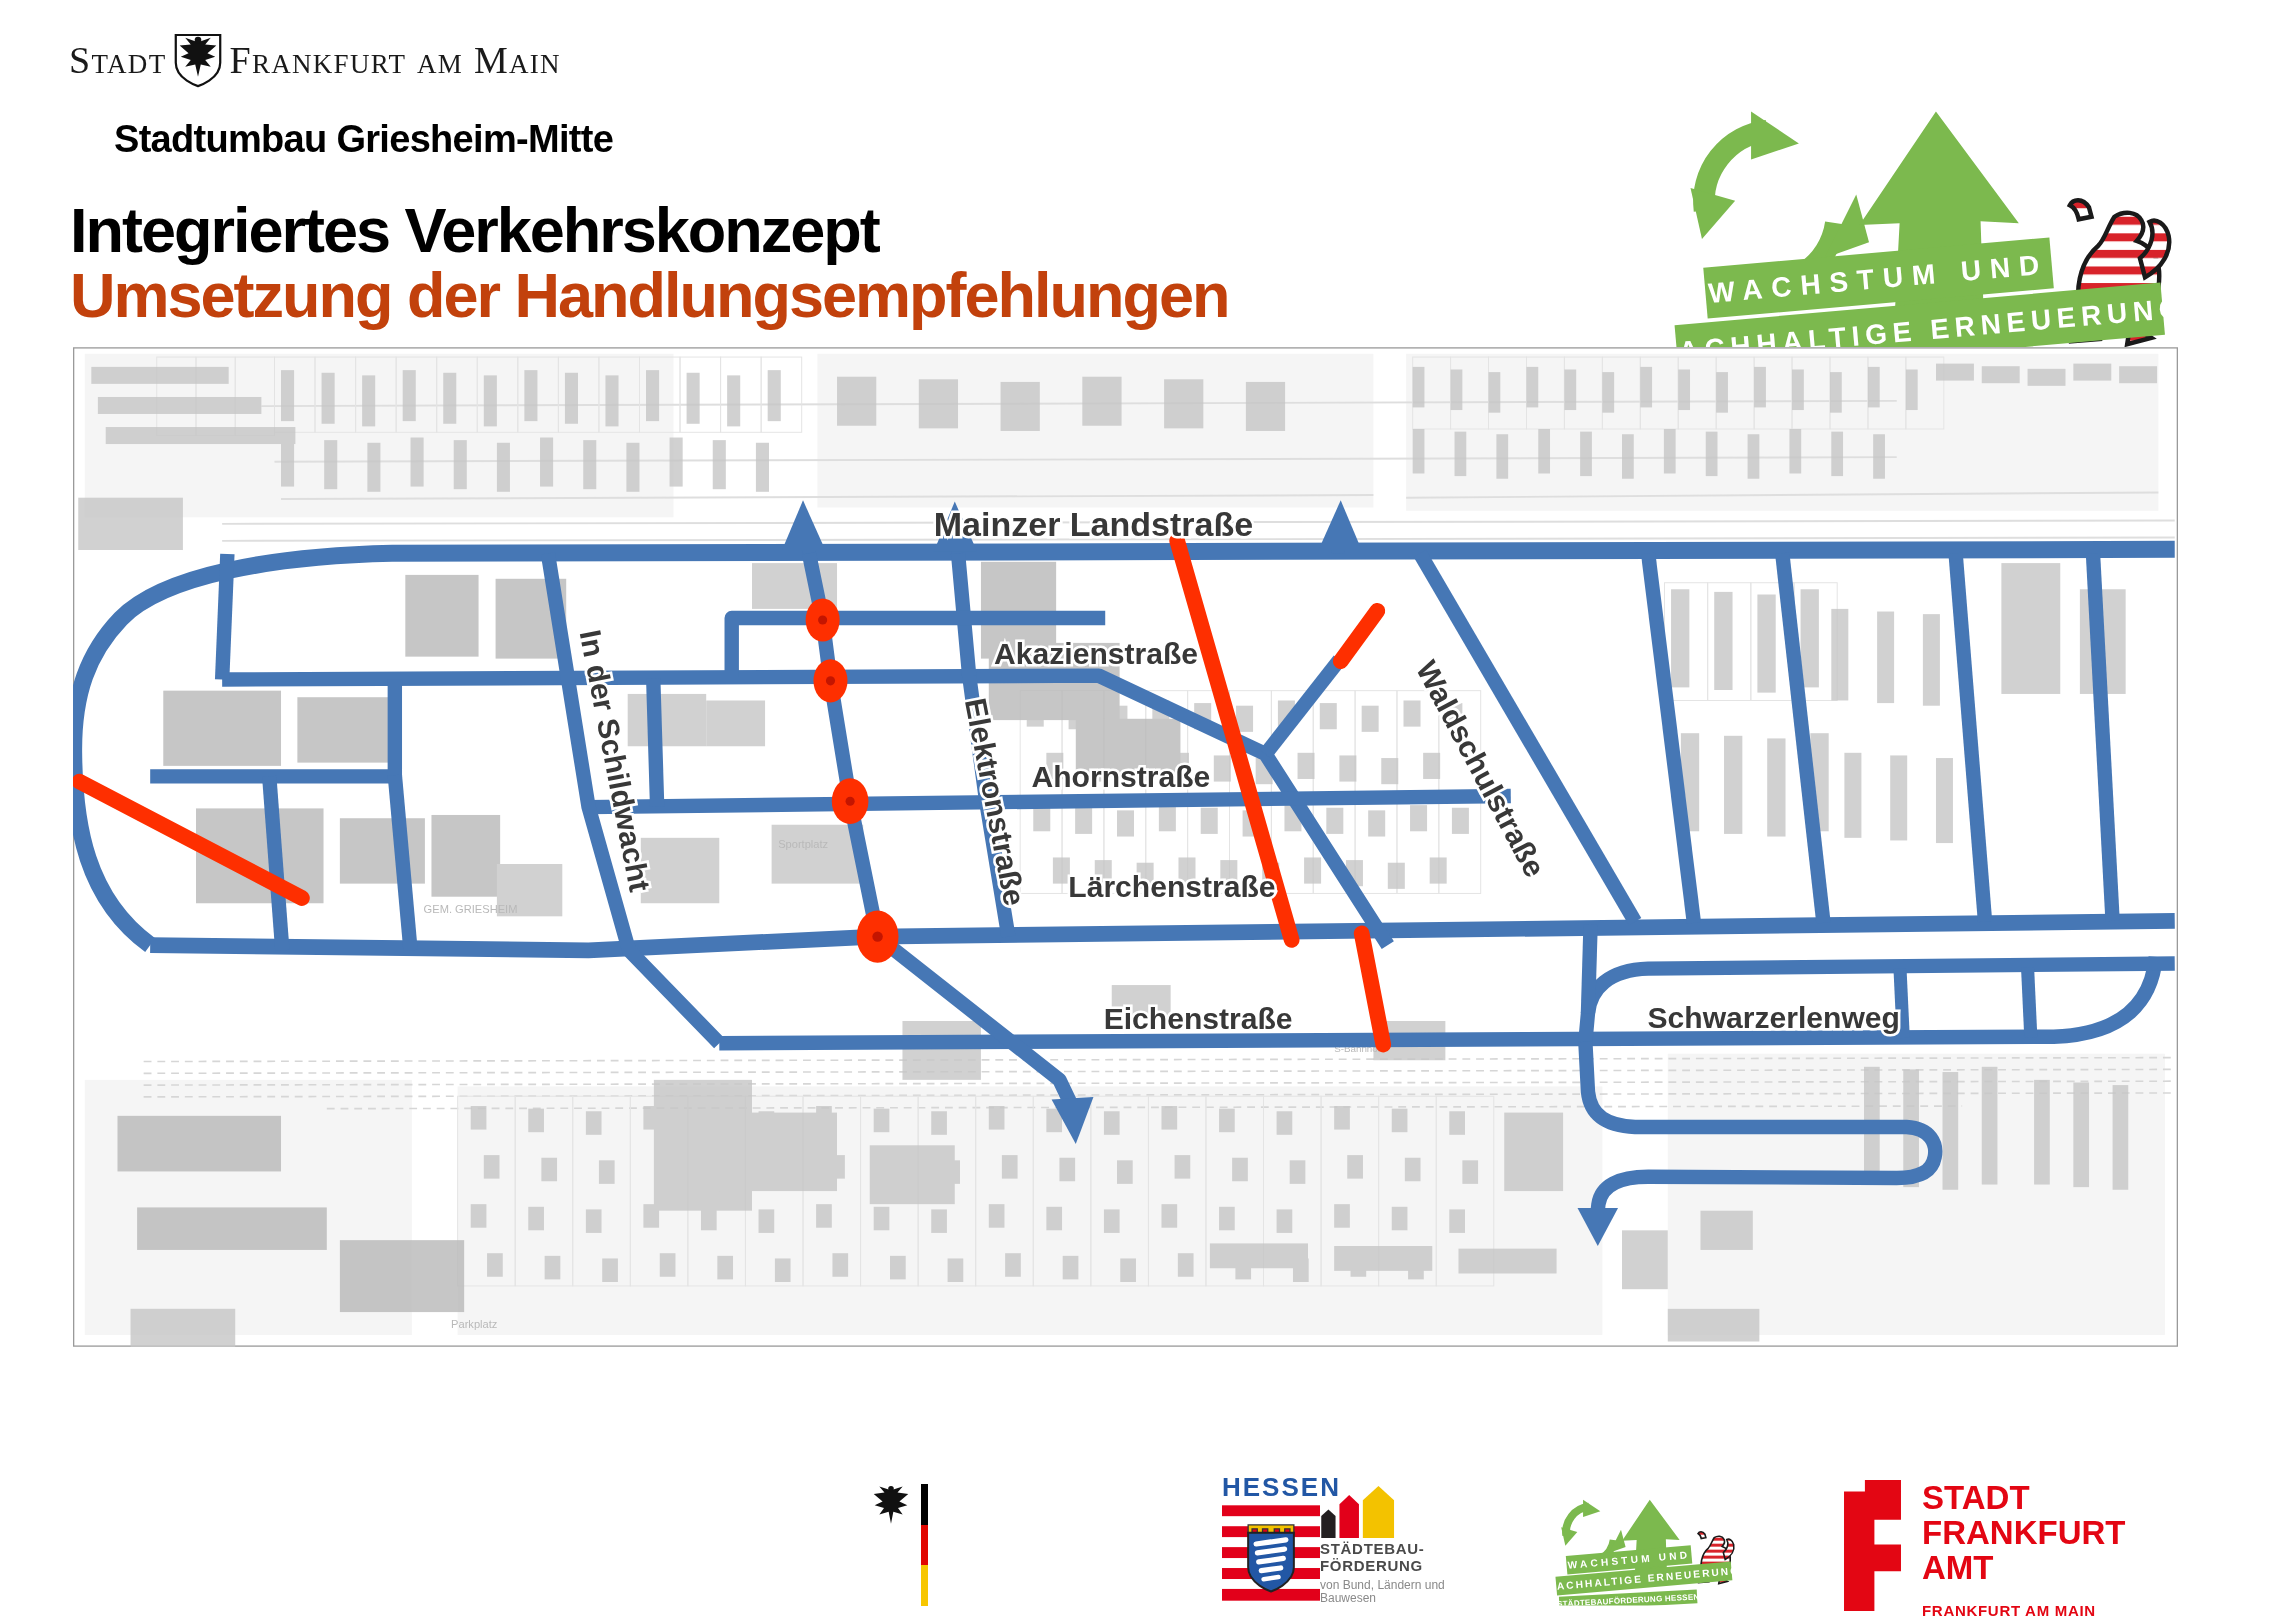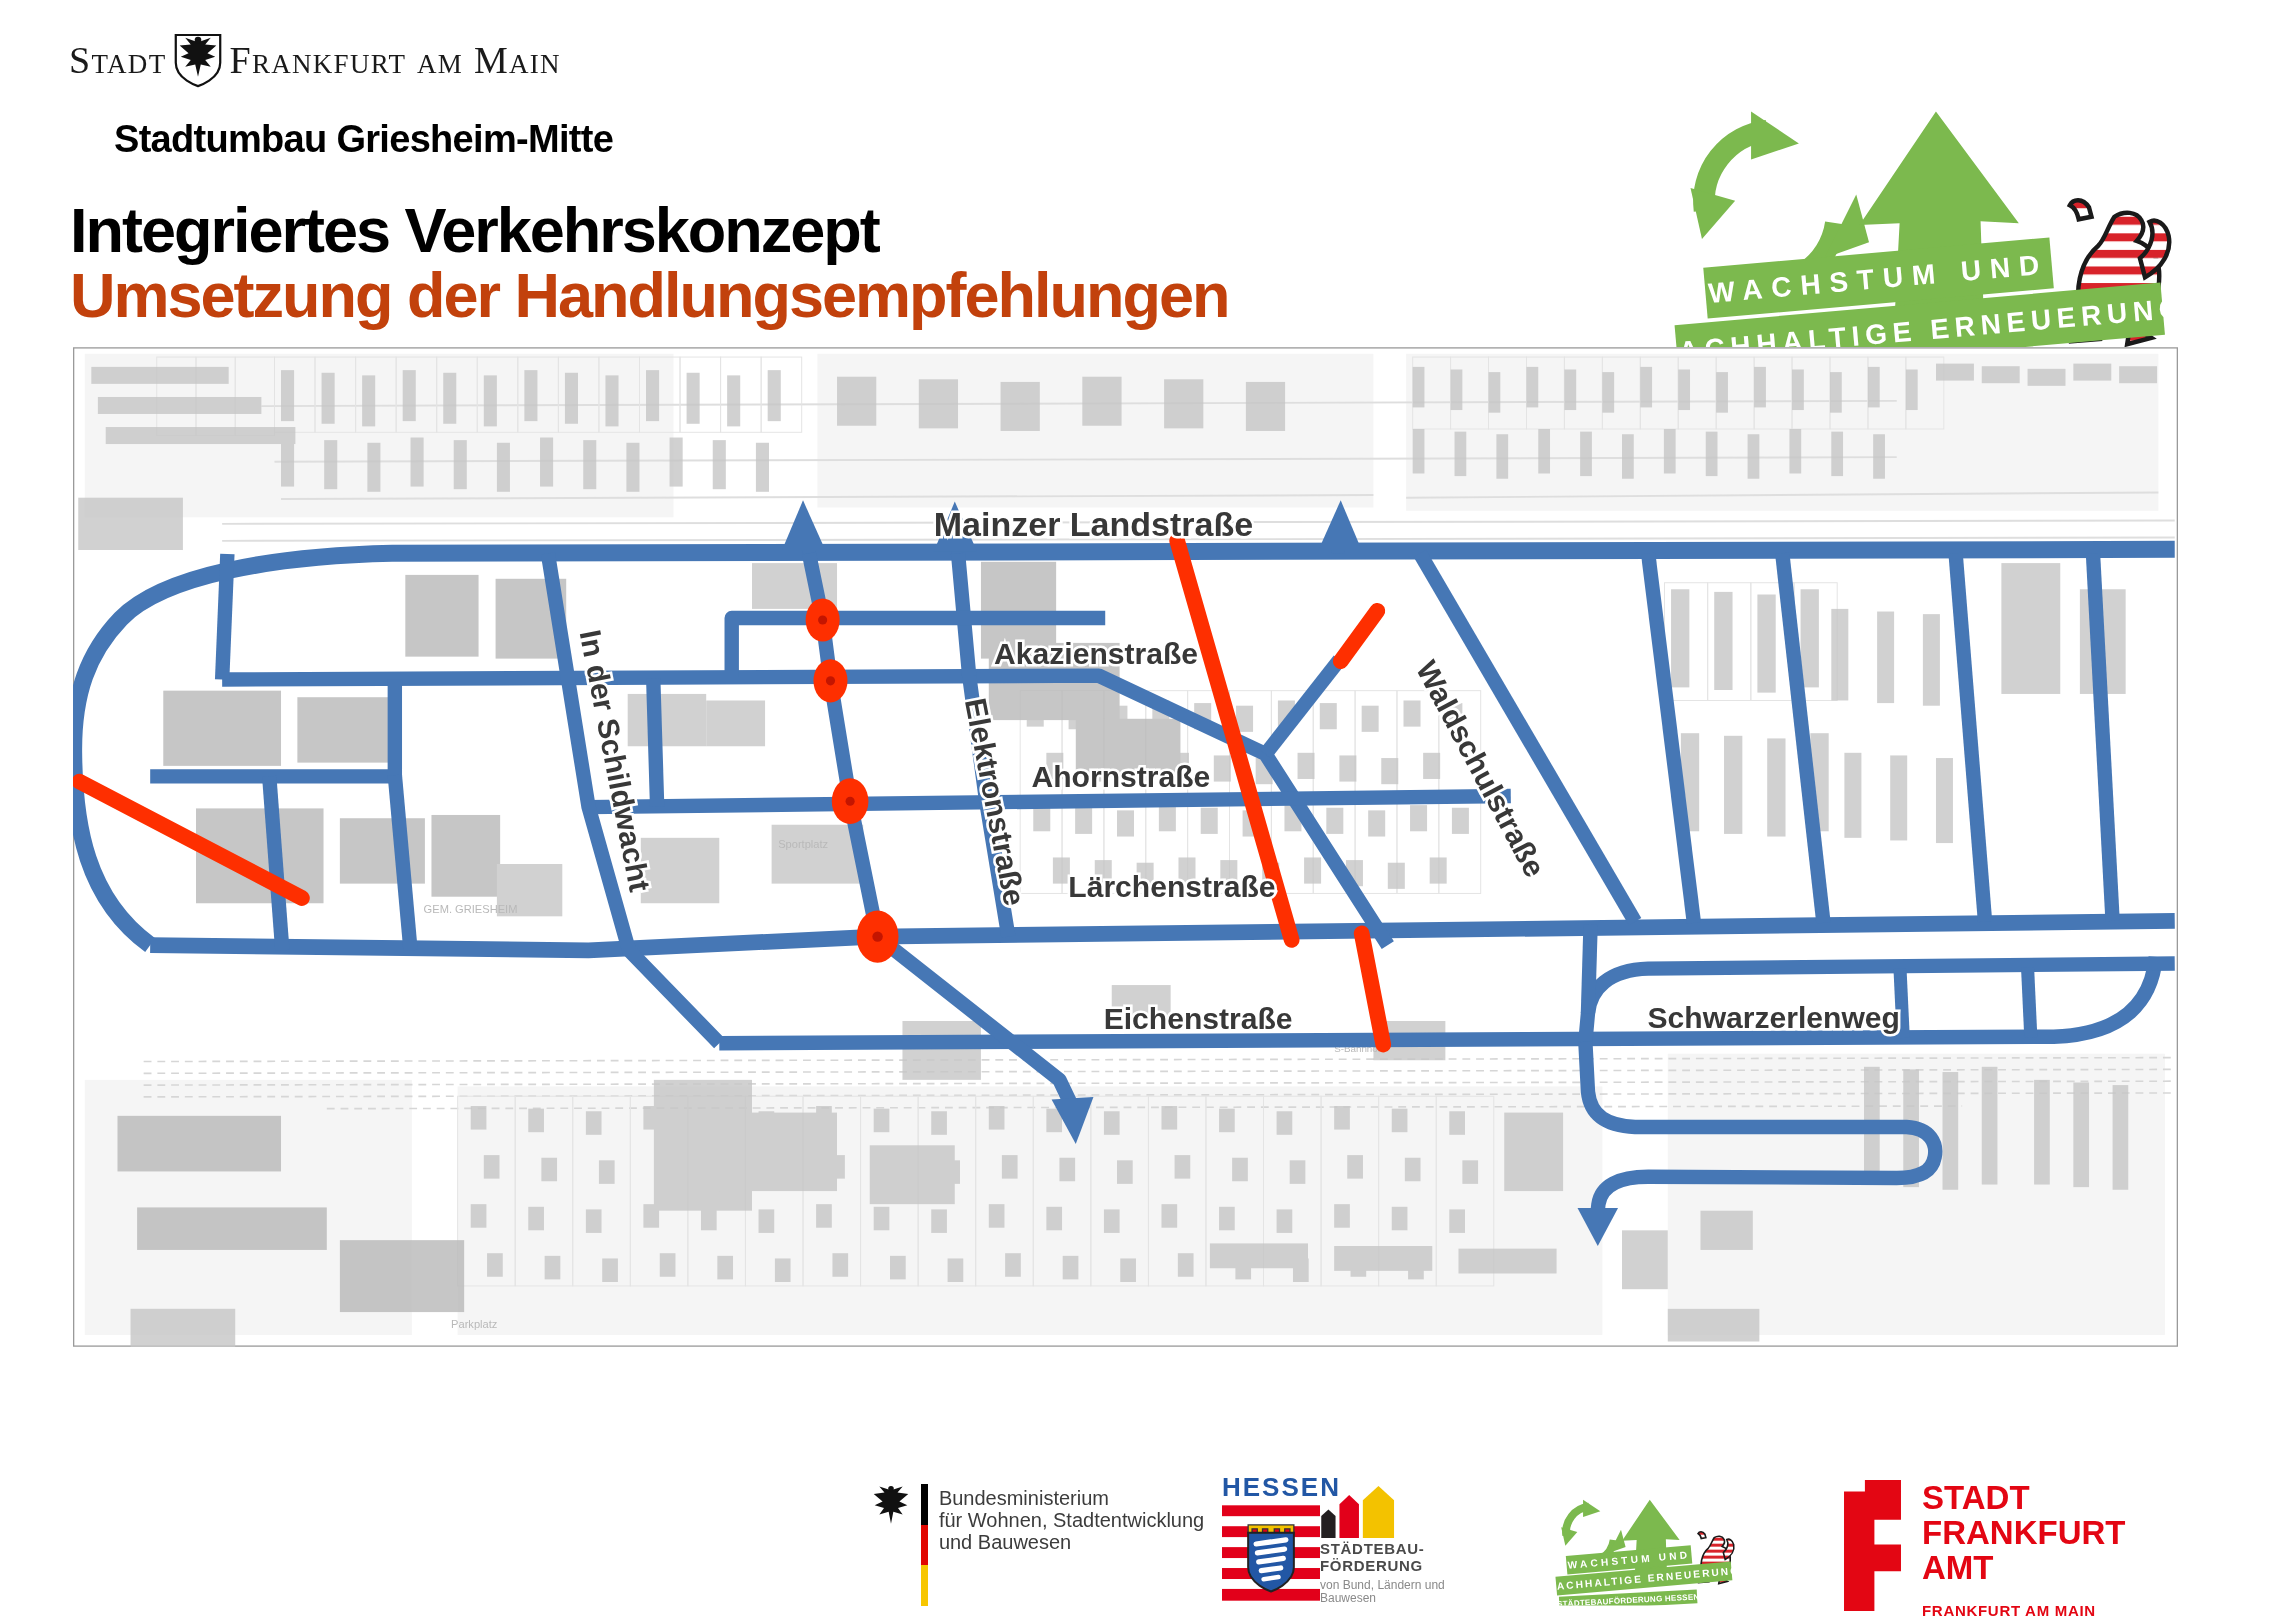--- a/index.html
+++ b/index.html
@@ -527,25 +527,20 @@
 <div class="bund">
   <svg width="42" height="48" viewBox="0 0 90 100">
     <path d="M45,12 L20,4 L31,17 L8,20 L27,36 L10,44 L30,50 L20,64 L40,58 L45,84 L50,58 L70,64 L60,50 L80,44 L63,36 L82,20 L59,17 L70,4 Z" fill="#111"></path>
     <circle cx="45" cy="9" r="6" fill="#111"></circle>
   </svg>
   <div class="bar">
     <div style="background:#000000"></div>
     <div style="background:#e10600"></div>
     <div style="background:#f7c600"></div>
   </div>
-  <div class="txt">
-    <div>Bundesministerium</div>
-    <div>für Wohnen, Stadtentwicklung</div>
-    <div>und Bauwesen</div>
-  </div>
 </div>
 
 <div class="hessen">
   <div class="t">HESSEN</div>
   <svg width="98" height="96" viewBox="0 0 150 146">
     <g>
       <rect x="0" y="0" width="150" height="17" fill="#e2001a"></rect>
       <rect x="0" y="17" width="150" height="15" fill="#ffffff"></rect>
       <rect x="0" y="32" width="150" height="17" fill="#e2001a"></rect>
       <rect x="0" y="49" width="150" height="15" fill="#ffffff"></rect>

